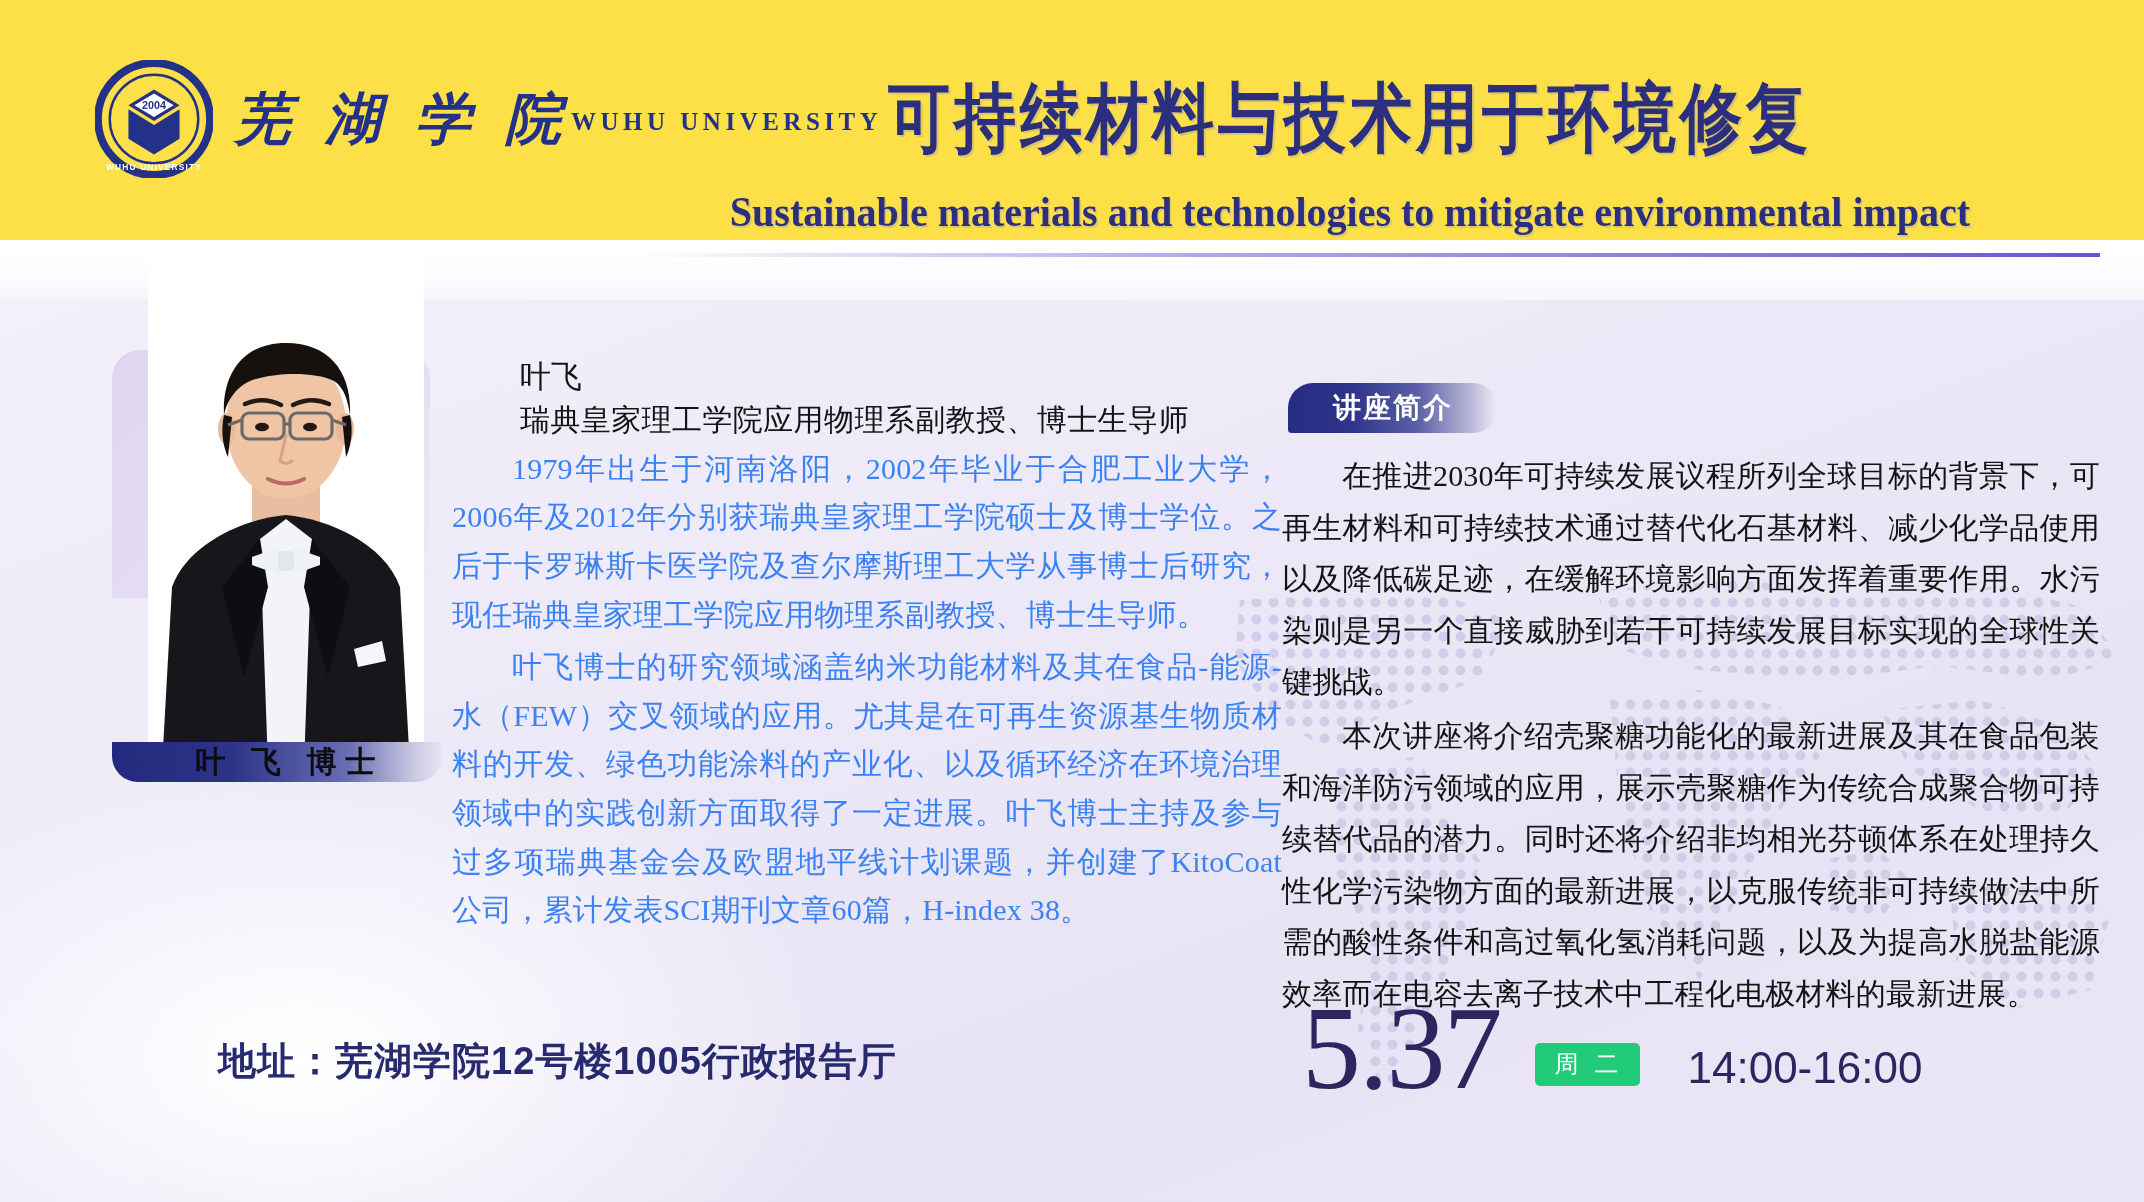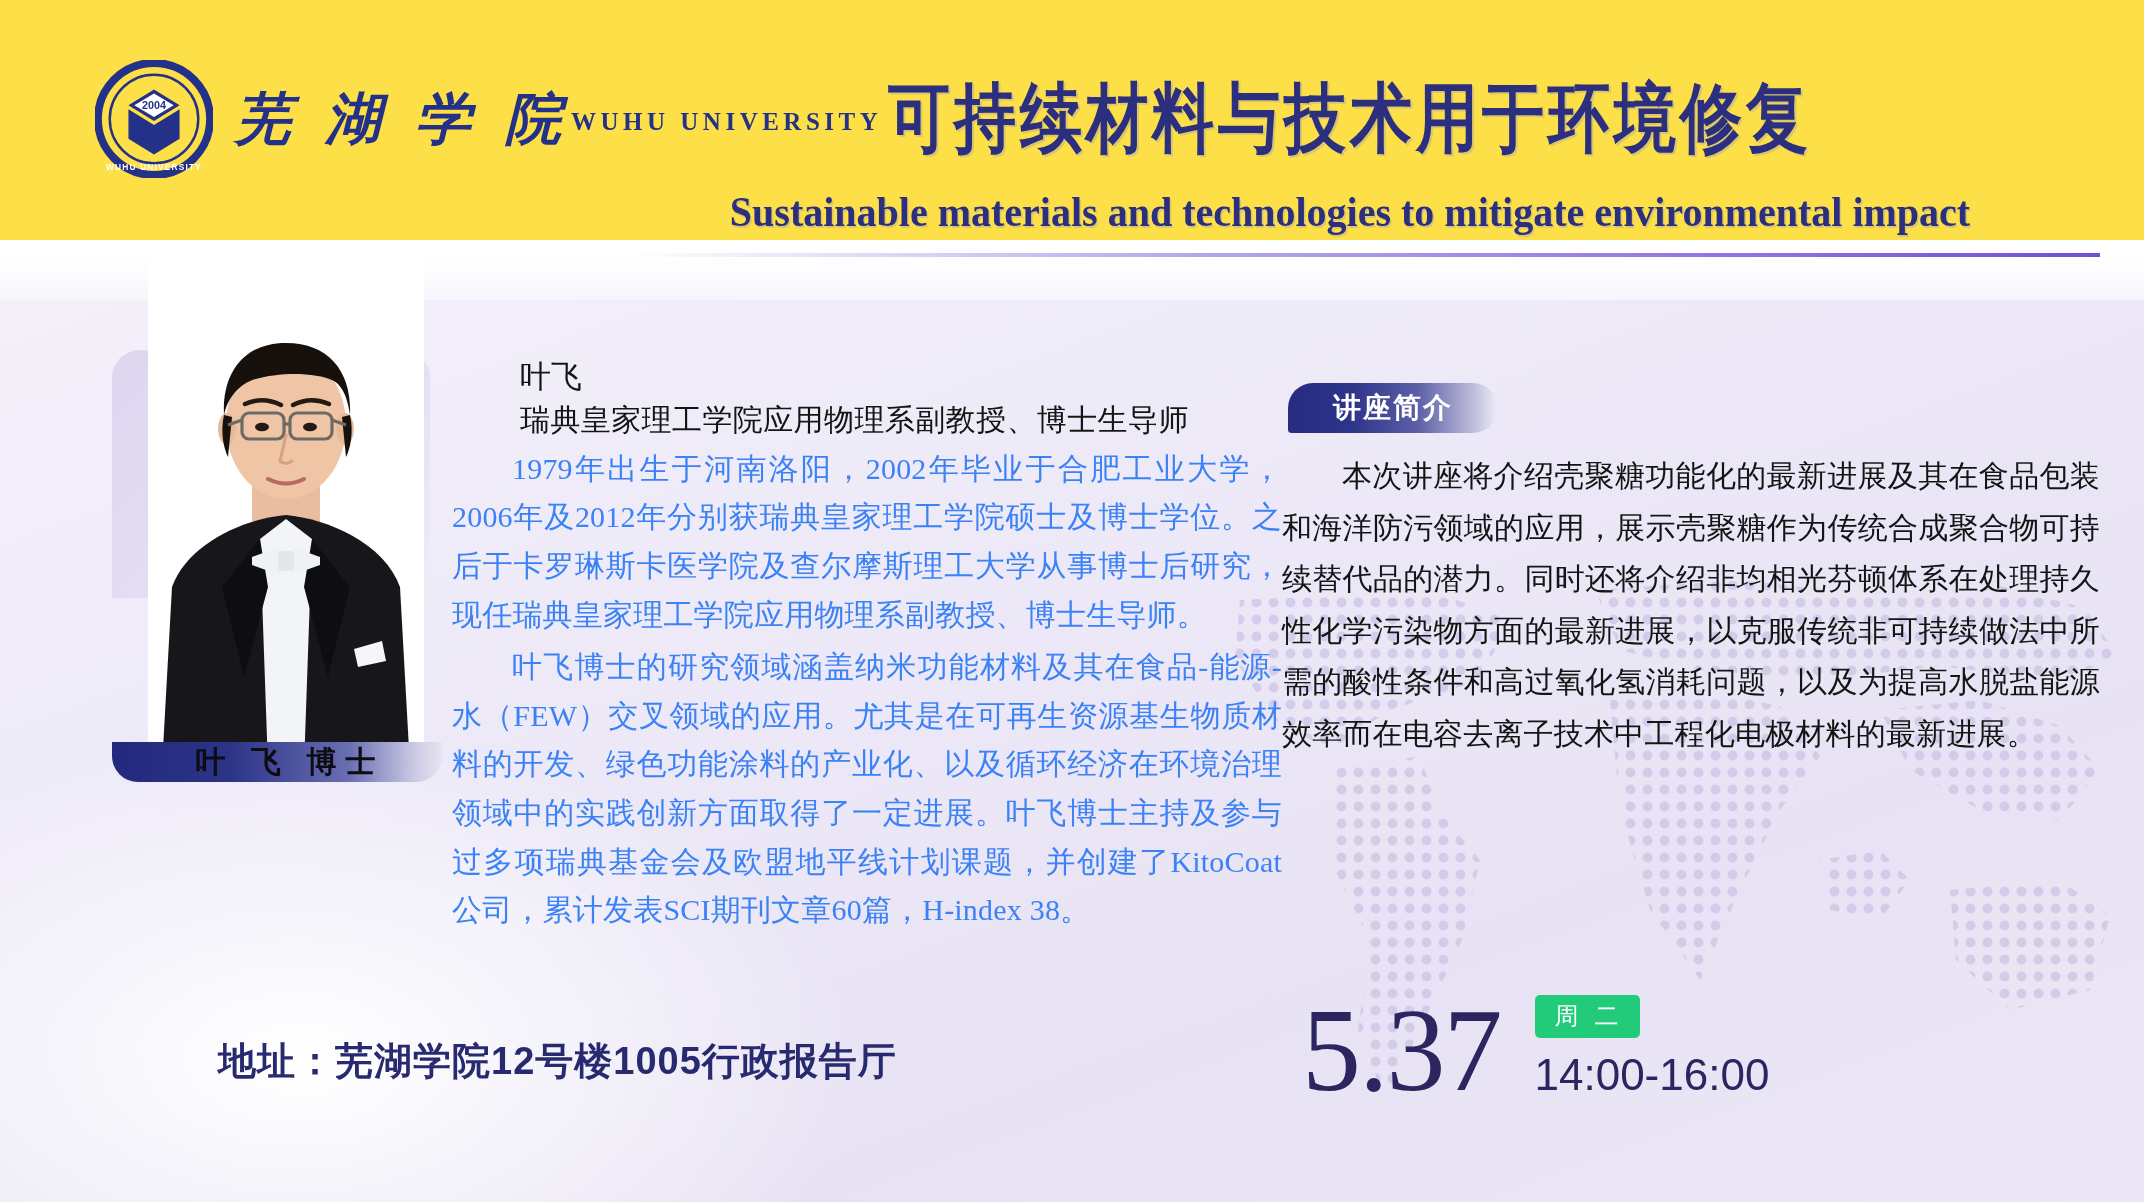--- a/index.html
+++ b/index.html
@@ -169,22 +169,22 @@
   .date-block {
     position:absolute; left:1302px; top:995px;
     display:flex; align-items:flex-end;
   }
   .date-num {
     font-family:"Liberation Serif", serif;
     font-size:118px; font-weight:400; color:#2b2560;
     line-height:.92; letter-spacing:-2px;
   }
   .date-right {
-    display:flex; flex-direction:column; align-items:flex-start;
-    margin-left:34px; padding-bottom:6px;
+    display:flex; flex-direction:row; align-items:flex-start;
+    margin-left:34px; padding-bottom:6px;gap:48px;
   }
   .weekday {
     background:#21cb7a; color:#ffffff;
     font-family:"Liberation Serif", serif;
     font-size:24px; letter-spacing:5px;
     padding:5px 16px 6px 20px; border-radius:5px;
     margin-bottom:12px;
   }
   .time {
     font-family:"Liberation Sans", sans-serif;
@@ -309,20 +309,21 @@
     <div class="bio-title">瑞典皇家理工学院应用物理系副教授、博士生导师</div>
     <div class="bio-p">1979年出生于河南洛阳，2002年毕业于合肥工业大学，2006年及2012年分别获瑞典皇家理工学院硕士及博士学位。之后于卡罗琳斯卡医学院及查尔摩斯理工大学从事博士后研究，现任瑞典皇家理工学院应用物理系副教授、博士生导师。</div>
     <div class="bio-p p2">叶飞博士的研究领域涵盖纳米功能材料及其在食品-能源-水（FEW）交叉领域的应用。尤其是在可再生资源基生物质材料的开发、绿色功能涂料的产业化、以及循环经济在环境治理领域中的实践创新方面取得了一定进展。叶飞博士主持及参与过多项瑞典基金会及欧盟地平线计划课题，并创建了KitoCoat公司，累计发表SCI期刊文章60篇，H-index 38。</div>
   </div>
 
   <div class="badge">
     <span>讲座简介</span>
   </div>
 
   <div class="abstract">
+    <div class="abs-p">在推进2030年可持续发展议程所列全球目标的背景下，可再生材料和可持续技术通过替代化石基材料、减少化学品使用以及降低碳足迹，在缓解环境影响方面发挥着重要作用。水污染则是另一个直接威胁到若干可持续发展目标实现的全球性关键挑战。</div>
     <div class="abs-p">本次讲座将介绍壳聚糖功能化的最新进展及其在食品包装和海洋防污领域的应用，展示壳聚糖作为传统合成聚合物可持续替代品的潜力。同时还将介绍非均相光芬顿体系在处理持久性化学污染物方面的最新进展，以克服传统非可持续做法中所需的酸性条件和高过氧化氢消耗问题，以及为提高水脱盐能源效率而在电容去离子技术中工程化电极材料的最新进展。</div>
   </div>
 
   <div class="address">地址：芜湖学院12号楼1005行政报告厅</div>
 
   <div class="date-block">
     <div class="date-num">5.37</div>
     <div class="date-right">
       <div class="weekday">周 二</div>
       <div class="time">14:00-16:00</div>

